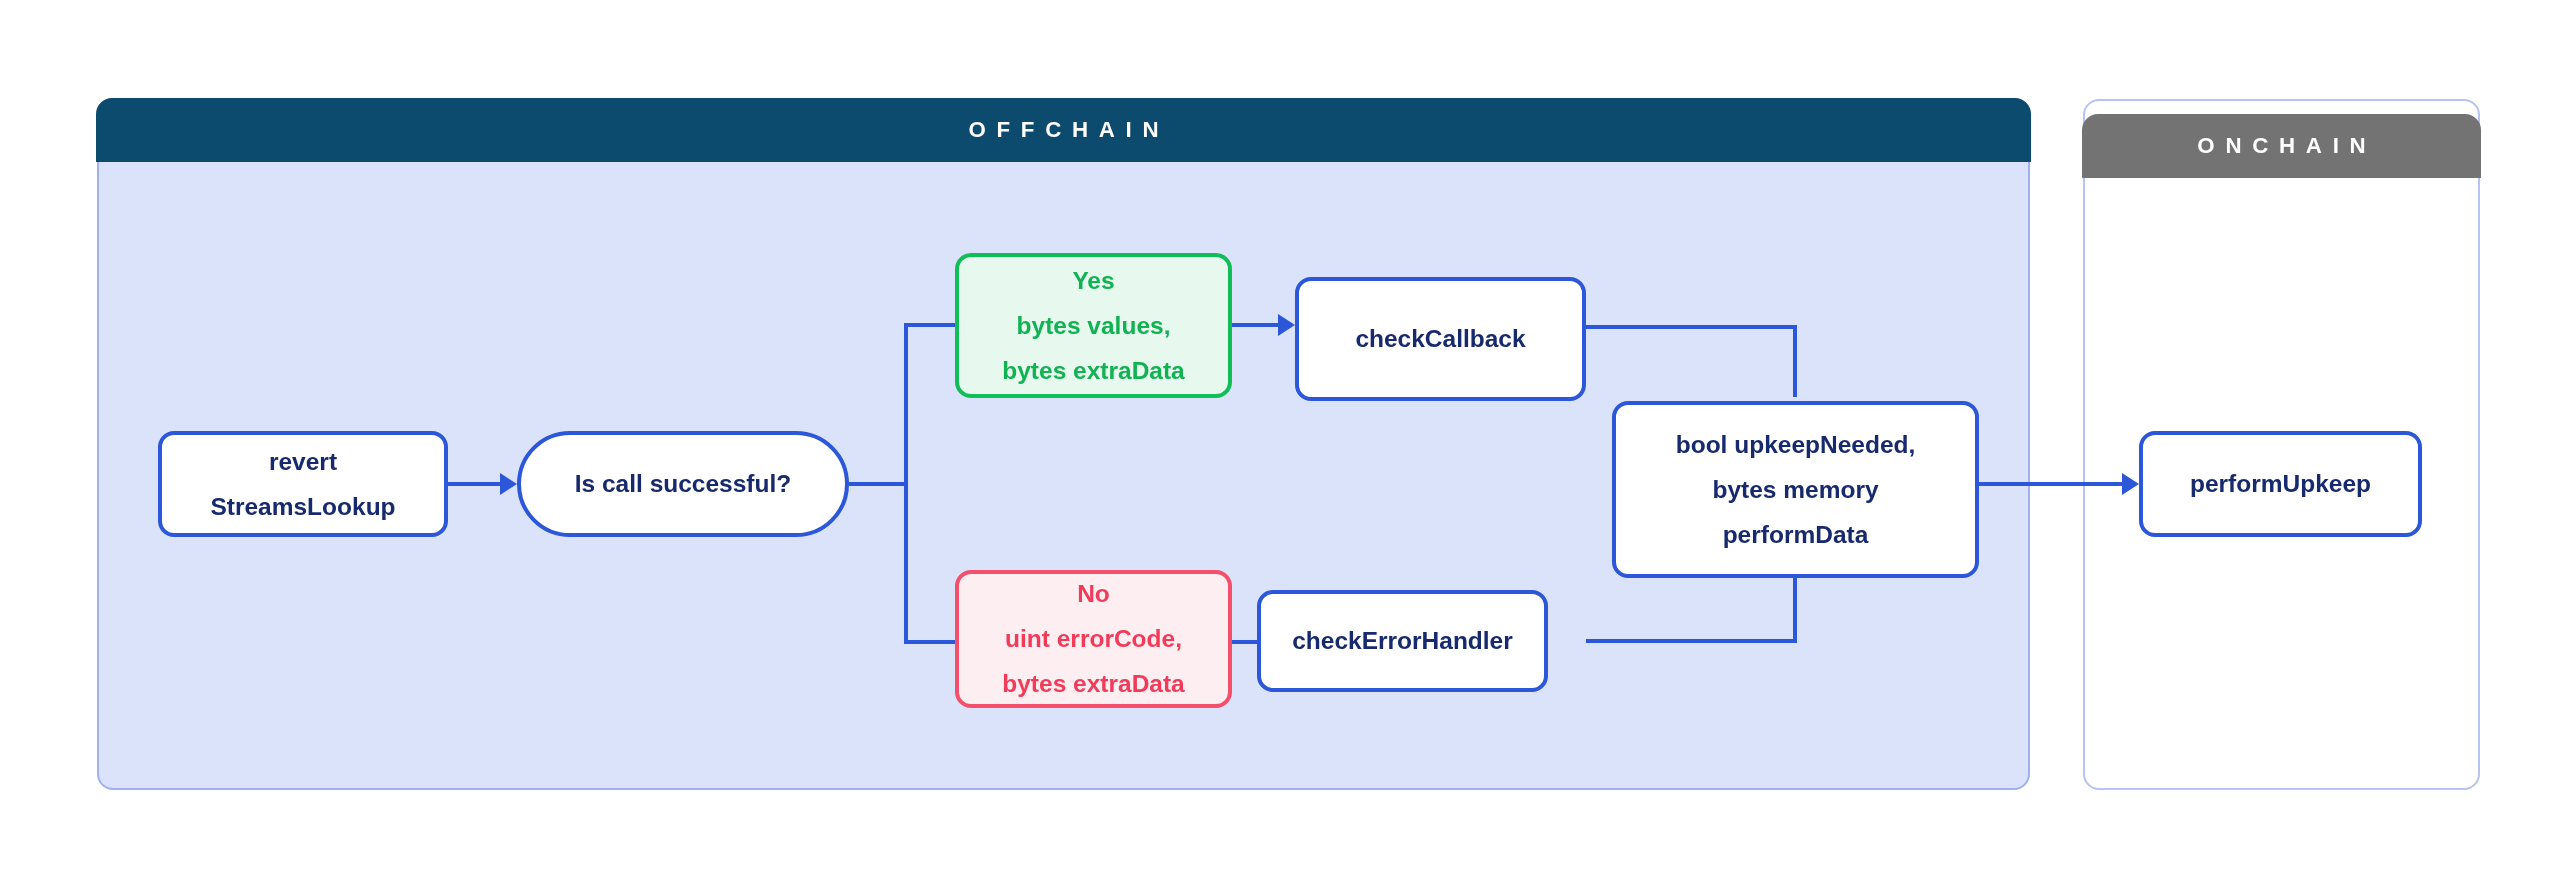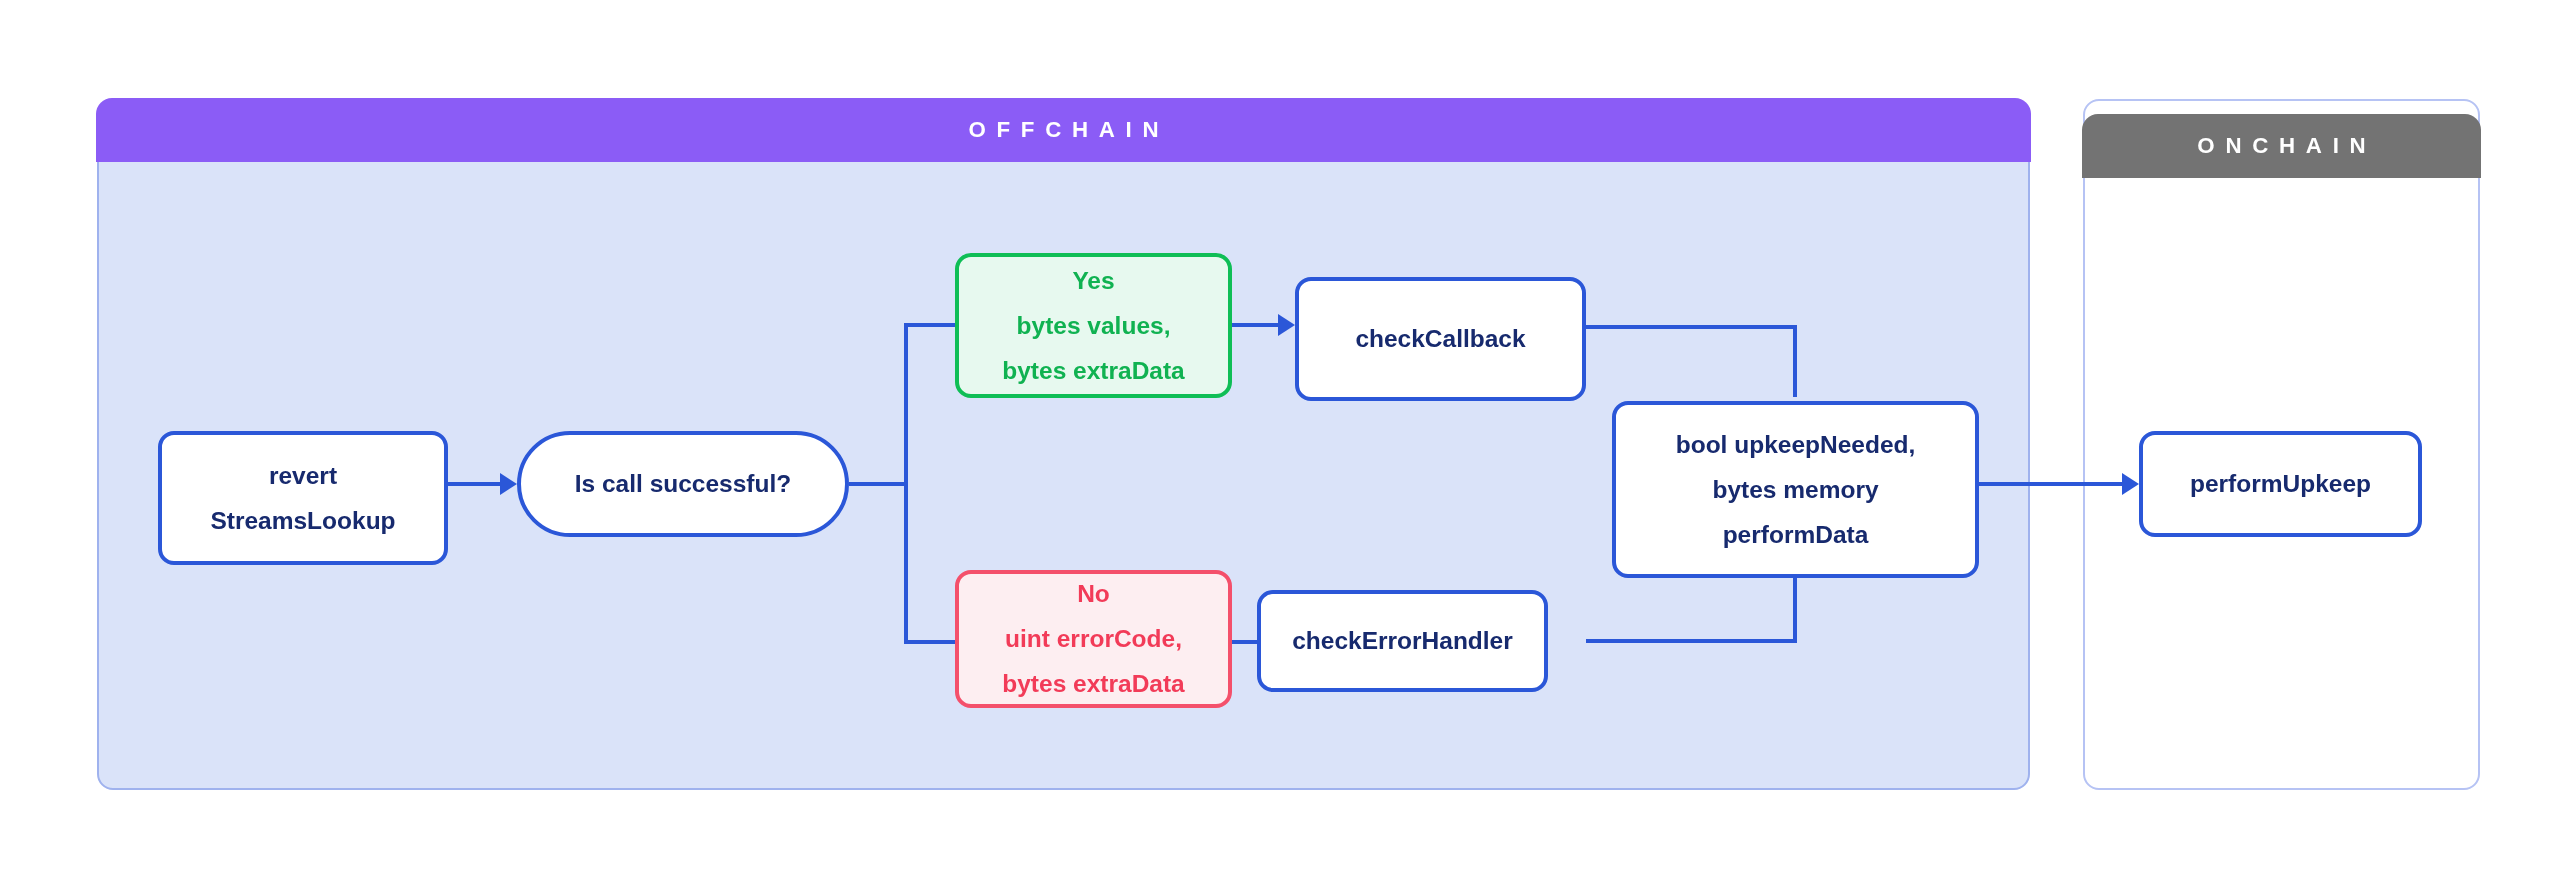--- a/index.html
+++ b/index.html
@@ -17,37 +17,37 @@
     left:2083px;top:99px;width:397px;height:691px;
     background:#ffffff;border:2.7px solid #b6c3f4;
   }
   .container-header{
     position:absolute;left:-2.7px;top:-2.7px;right:-2.7px;height:64px;
     border-radius:16px 16px 0 0;
     display:flex;align-items:center;justify-content:center;
     color:#ffffff;font-size:22.3px;font-weight:700;
     letter-spacing:0.48em;padding-left:0.48em;
   }
-  .offchain .container-header{background:#8b5cf6;}
+  .offchain .container-header{background:#0c4a6e;}
   .onchain  .container-header{background:#737373;margin-top:16px;}
   
   .node{
     position:absolute;box-sizing:border-box;border-radius:16px;
     display:flex;flex-direction:column;align-items:center;justify-content:center;
     text-align:center;font-weight:700;font-size:24.5px;line-height:30px;
     z-index:3;
     gap:15px;
   }
   .white-node{background:#ffffff;border:4.3px solid #2b57d8;color:#172a6e;}
   .pill{border-radius:58px;}
   .green-node{background:#e7f9ef;border:4.3px solid #0fbe56;color:#10b251;}
   .red-node{background:#fdeef1;border:4.3px solid #f4506b;color:#f23b58;}
   .node span{display:block;}
   
-  .n-revert   {left:158px; top:431px; width:290px;height:134px;}
+  .n-revert   {left:158px; top:431px; width:290px;height:106px;}
   .n-question {left:517px; top:431px; width:332px;height:106px;}
   .n-yes      {left:955px;top:253px; width:277px;height:145px;}
   .n-callback {left:1295px;top:277px; width:291px;height:124px;}
   .n-no       {left:955px;top:570px;width:277px;height:138px;}
   .n-errorh   {left:1257px;top:590px;width:291px;height:102px;}
   .n-upkeep   {left:1612px;top:401px; width:367px;height:177px;}
   .n-perform  {left:2139px;top:431px; width:283px;height:106px;}
   
   .edge{position:absolute;background:#2b57d8;z-index:2;}
   .edge.h{height:4.3px;}

